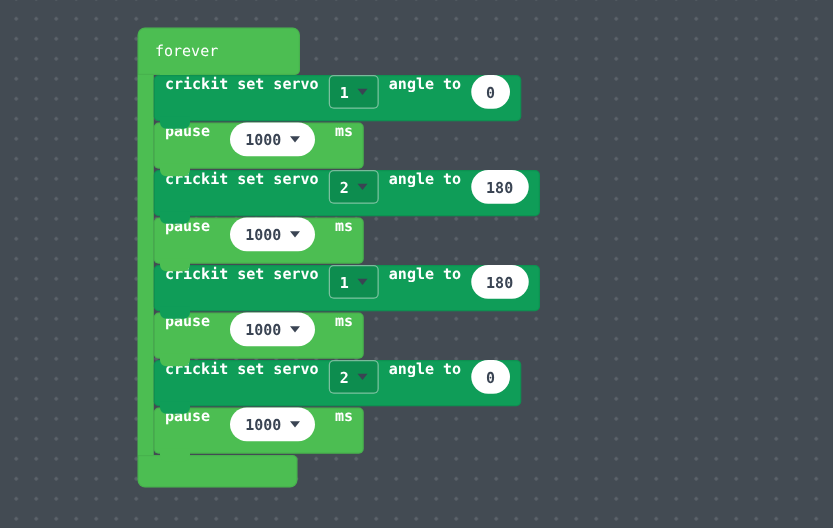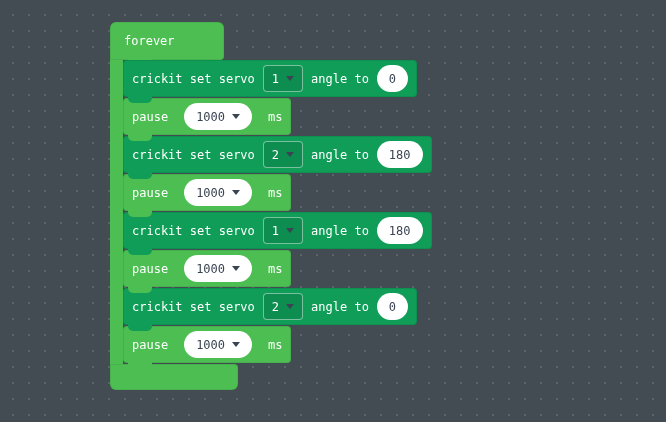--- a/index.html
+++ b/index.html
@@ -20,29 +20,29 @@
     background-size:16px 16px;
     background-position:5px 7px;
     font-family:"DejaVu Sans Mono", monospace;
     font-size:12px;
     color:var(--block-text);
   }
   .forever-wrap{position:absolute;left:110px;top:22px;width:316px;height:368px;}
   .f-spine{position:absolute;left:0;top:38px;width:13px;height:304px;background:var(--loops-green);}
   .f-foot{position:absolute;left:0;top:342px;width:128px;height:26px;background:var(--loops-green);
     border-radius:0 4px 6px 6px;box-shadow:inset 0 0 0 1px rgba(0,0,0,0.06);}
-  .f-header{position:absolute;left:0;top:0;width:114px;height:38px;background:var(--loops-green);
+  .f-header{position:absolute;left:0;top:0;width:130px;height:38px;background:var(--loops-green);
     border-radius:6px 6px 4px 0;display:flex;align-items:center;padding-left:14px;
     box-shadow:inset 0 0 0 1px rgba(0,0,0,0.06);}
   .f-header::after{content:"";position:absolute;left:18px;bottom:-6px;width:24px;height:10px;
     background:inherit;border-radius:0 0 5px 5px;}
   .blocks{position:absolute;left:13px;top:38px;display:flex;flex-direction:column;gap:1px;align-items:flex-start;}
-  .blk{position:relative;height:37px;display:inline-flex;align-items:center;gap:8px;
+  .blk{position:relative;height:37px;display:inline-flex;align-items:flex-start;gap:8px;
     padding:0 9px;border-radius:4px;width:max-content;
-    box-shadow:inset 0 0 0 1px rgba(0,0,0,0.07);}
+    box-shadow:inset 0 0 0 1px rgba(0,0,0,0.07);font-weight:bold;}
   .blk::after{content:"";position:absolute;left:5px;bottom:-6px;width:24px;height:10px;
     background:inherit;border-radius:0 0 5px 5px;}
   .blocks .blk:nth-child(1){z-index:8}
   .blocks .blk:nth-child(2){z-index:7}
   .blocks .blk:nth-child(3){z-index:6}
   .blocks .blk:nth-child(4){z-index:5}
   .blocks .blk:nth-child(5){z-index:4}
   .blocks .blk:nth-child(6){z-index:3}
   .blocks .blk:nth-child(7){z-index:2}
   .blocks .blk:nth-child(8){z-index:1}

